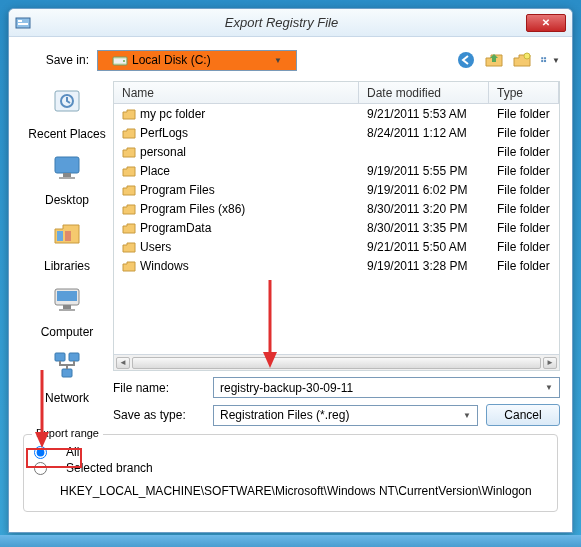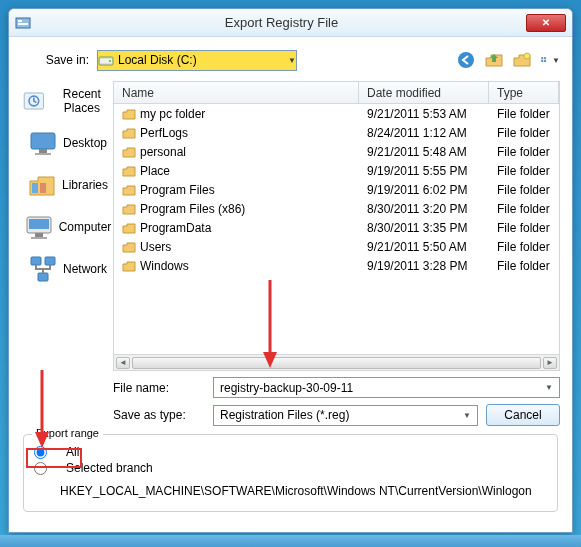--- a/index.html
+++ b/index.html
@@ -1,30 +1,30 @@
 <!DOCTYPE html>
 <html><head>
 <meta charset="utf-8">
 <style>
 * { box-sizing: border-box; margin: 0; padding: 0; font-family: "Segoe UI", Tahoma, sans-serif; font-size: 12px; }
 body { background: linear-gradient(#2a8dc7, #3aa5d8); width: 581px; height: 547px; overflow: hidden; position: relative; }
 .window { position: absolute; left: 8px; top: 8px; width: 565px; height: 525px; background: #fff; border: 1px solid #6b9ec7; border-radius: 6px 6px 0 0; box-shadow: 0 2px 8px rgba(0,0,0,.3); }
 .titlebar { height: 28px; background: linear-gradient(#f7fbfd, #e1eef8); border-radius: 6px 6px 0 0; display: flex; align-items: center; padding: 0 6px; border-bottom: 1px solid #c8d8e8; position: relative; }
 .titlebar .icon { width: 16px; height: 16px; margin-right: 6px; }
-.titlebar .title { flex: 1; text-align: center; font-size: 13px; color: #333; }
+.titlebar .title { flex: 1; text-align: center; font-size: 13px; color: #333; font-style: italic; }
 .close-btn { width: 40px; height: 18px; background: linear-gradient(#e57373,#c62828); border: 1px solid #a01818; border-radius: 2px; color: #fff; display: flex; align-items: center; justify-content: center; font-weight: bold; font-size: 10px; cursor: pointer; }
 .body { padding: 8px 12px 6px 12px; }
 .save-in-row { display: flex; align-items: center; gap: 8px; height: 30px; }
 .save-in-row .lbl { width: 68px; text-align: right; }
-.save-in-row select, .combo { flex: 0 0 200px; height: 21px; border: 1px solid #7a9ab8; background: #fde047; padding: 0 0; display:flex; align-items:center; gap:4px; }
+.save-in-row select, .combo { flex: 0 0 200px; height: 21px; border: 1px solid #7a9ab8; background: #f97316; padding: 0 14px; display:flex; align-items:center; gap:4px; }
 .toolbar-icons { margin-left: auto; display: flex; gap: 8px; align-items:center;}
 .tool { width: 20px; height: 20px; display: flex; align-items: center; justify-content: center; cursor:pointer;}
 .main { display: flex; margin-top: 6px; height: 290px; }
 .places { width: 92px; display: flex; flex-direction: column; align-items: center; gap: 10px; padding-top: 4px; }
-.place { display: flex; flex-direction: row; align-items: center; gap: 4px; font-size: 11px; text-align:center; cursor:pointer;}
+.place { display: flex; flex-direction: column; align-items: center; gap: 10px; font-size: 11px; text-align:center; cursor:pointer;}
 .place svg { width: 32px; height: 32px; }
 .file-panel { flex: 1; border: 1px solid #cfd8dc; background: #fff; display: flex; flex-direction: column; }
 .file-header { display: flex; background: linear-gradient(#fafcfd,#eef3f7); border-bottom: 1px solid #d0d8e0; height: 22px; align-items: center; font-size: 12px; color:#333;}
 .file-header .col { padding: 0 8px; border-right: 1px solid #d0d8e0; height:100%; display:flex; align-items:center;}
 .col-name { flex: 1; }
 .col-date { width: 130px; }
 .col-type { width: 70px; border-right:none;}
 .file-rows { overflow: hidden; flex:1;}
 .file-row { display: flex; align-items: center; height: 19px; }
 .file-row .cell-name { flex:1; padding-left:8px; display:flex; align-items:center; gap:4px;}
@@ -182,21 +182,20 @@
               <div class="cell-date">8/24/2011 1:12 AM</div>
               <div class="cell-type">File folder</div>
             </div>
             <div class="file-row">
               <div class="cell-name">
                 <svg class="folder-ico" viewBox="0 0 14 12">
                   <path d="M1 4 L5 4 L5 2 L13 2 L13 11 L1 11 Z" fill="#f5c96e" stroke="#c89a3e"></path>
                 </svg>
                 <span>personal</span>
               </div>
-              <div class="cell-date">9/21/2011 5:48 AM</div>
               <div class="cell-type">File folder</div>
             </div>
             <div class="file-row">
               <div class="cell-name">
                 <svg class="folder-ico" viewBox="0 0 14 12">
                   <path d="M1 4 L5 4 L5 2 L13 2 L13 11 L1 11 Z" fill="#f5c96e" stroke="#c89a3e"></path>
                 </svg>
                 <span>Place</span>
               </div>
               <div class="cell-date">9/19/2011 5:55 PM</div>

